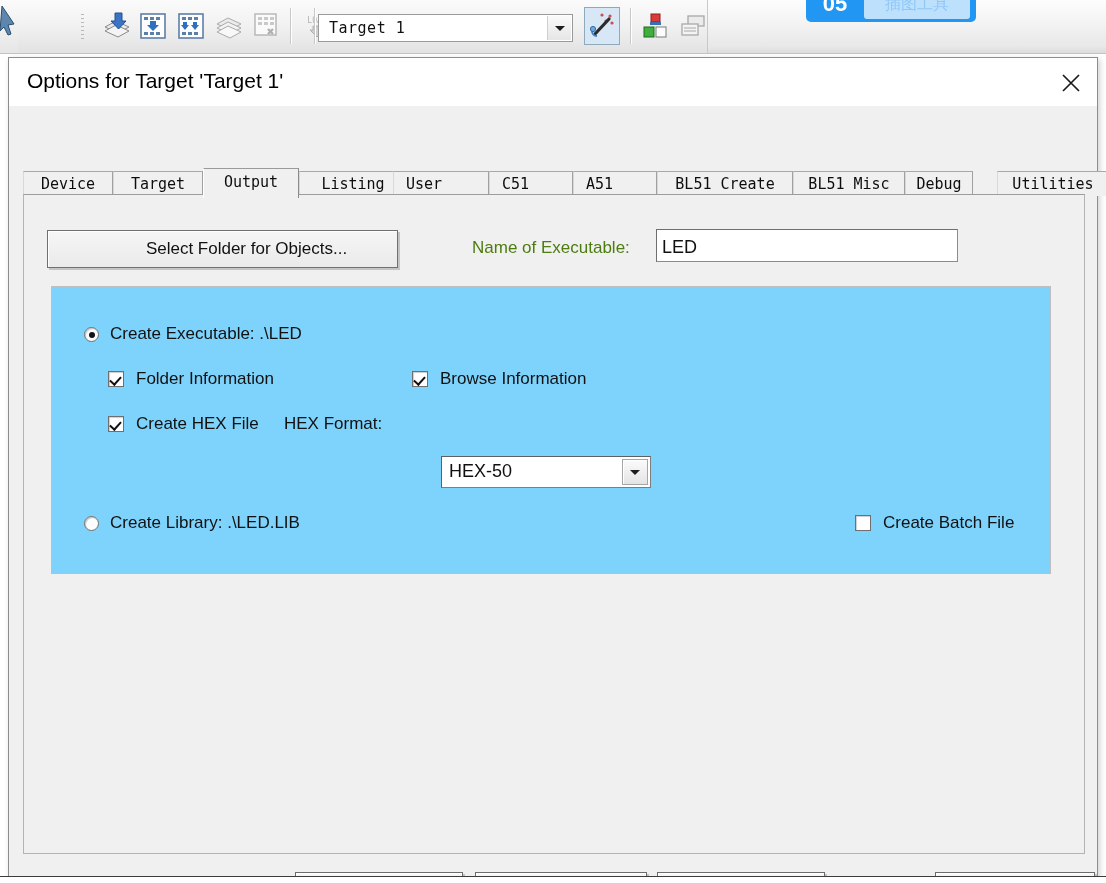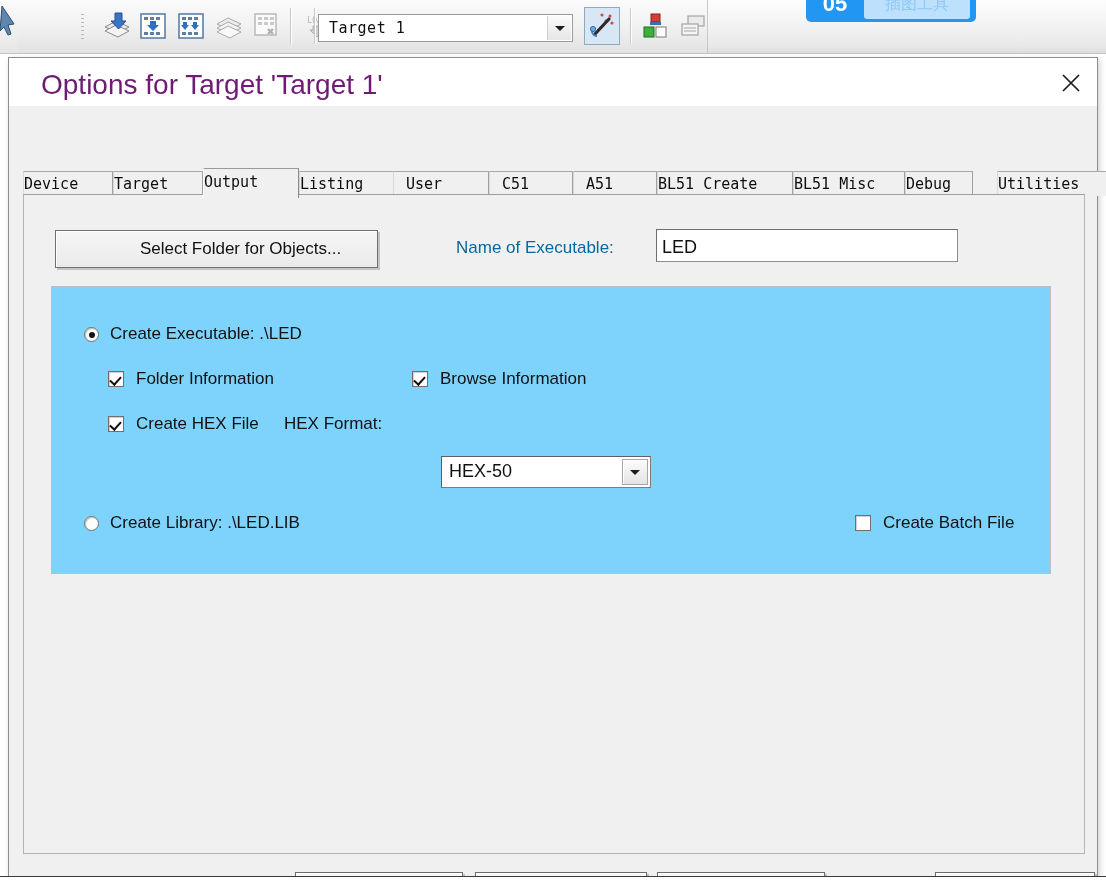--- a/index.html
+++ b/index.html
@@ -146,23 +146,23 @@
   }
   #dialog-titlebar {
     position: absolute;
     left: 0; top: 0;
     width: 1088px; height: 48px;
     background: #ffffff;
     box-sizing: border-box;
   }
   #dialog-title {
     position: absolute;
-    left: 32px; top: 11px;
-    font-size: 28px;
-    color: #701a75;
+    left: 18px; top: 11px;
+    font-size: 21px;
+    color: #000000;
     white-space: nowrap;
   }
   #dialog-close {
     position: absolute;
     right: 0; top: 0;
     width: 52px; height: 47px;
     background: #ffffff;
   }
   #dialog-close svg { position: absolute; left: 16px; top: 15px; }
 
@@ -184,21 +184,21 @@
     top: 3px;
     height: 25px;
     background: #f0f0f0;
     border-top: 1px solid #a8a8a8;
     border-left: 1px solid #d8d8d8;
     border-right: 1px solid #a0a0a0;
     box-sizing: border-box;
     font-family: "DejaVu Sans Mono", "Liberation Mono", monospace;
     font-size: 15px;
     color: #0d0d0d;
-    text-align: left;
+    text-align: center;
     line-height: 24px;
     letter-spacing: 0px;
     white-space: nowrap;
   }
   .tab.active {
     top: 0;
     height: 30px;
     line-height: 27px;
     background: #f0f0f0;
     border-top: 1px solid #9a9a9a;
@@ -214,37 +214,37 @@
     width: 1062px; height: 660px;
     background: #f0f0f0;
     border: 1px solid #b4b4b4;
     border-top-color: #9d9d9d;
     box-sizing: border-box;
   }
 
   
   #select-folder-button {
     position: absolute;
-    left: 46px; top: 124px;
-    width: 323px; height: 38px;
+    left: 38px; top: 124px;
+    width: 351px; height: 38px;
     background: linear-gradient(to bottom, #f6f6f6, #eaeaea);
     border: 1px solid #707070;
     box-sizing: border-box;
     font-size: 17px;
     color: #111;
     text-align: center;
     line-height: 36px;
     box-shadow: inset 1px 1px 0 #ffffff, 2px 2px 0 #c4c4c4;
     padding-left: 48px;
   }
   #name-exec-label {
     position: absolute;
-    left: 447px; top: 132px;
+    left: 463px; top: 132px;
     font-size: 17px;
-    color: #0369a1;
+    color: #4d7c0f;
     white-space: nowrap;
   }
   #name-exec-input {
     position: absolute;
     left: 647px; top: 123px;
     width: 302px; height: 33px;
     background: #ffffff;
     border: 1px solid #8c8c8c;
     border-top-color: #6e6e6e;
     border-left-color: #6e6e6e;

